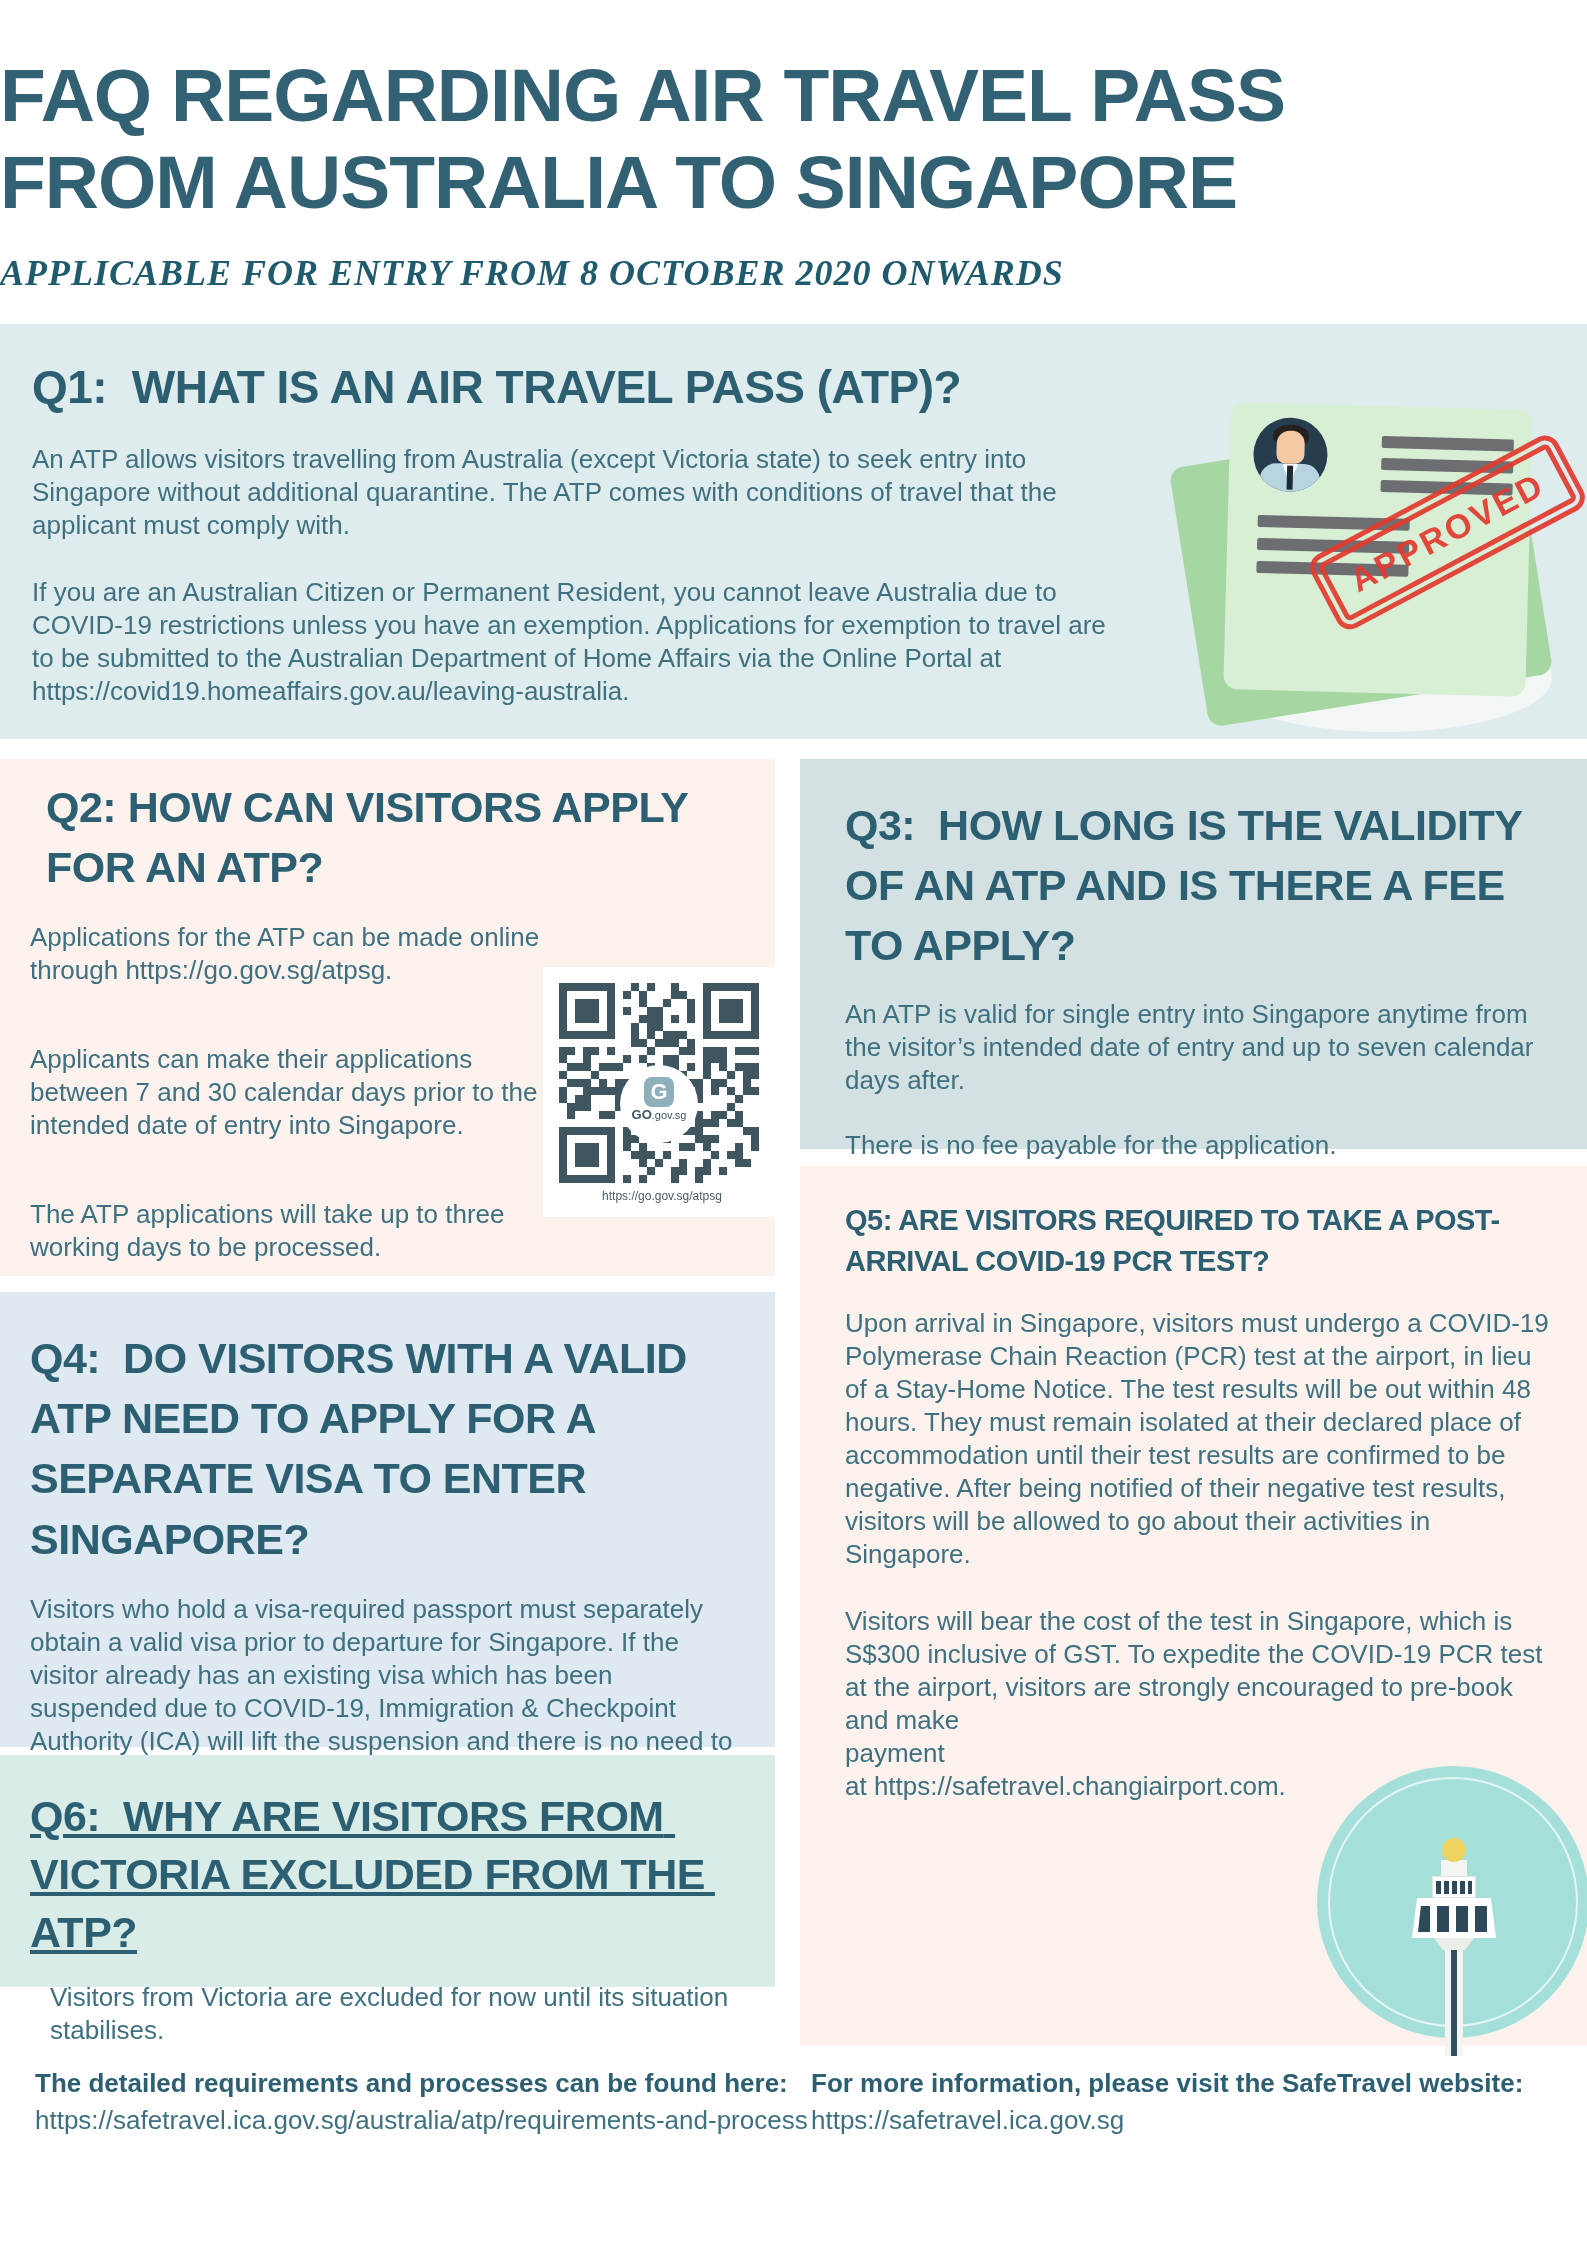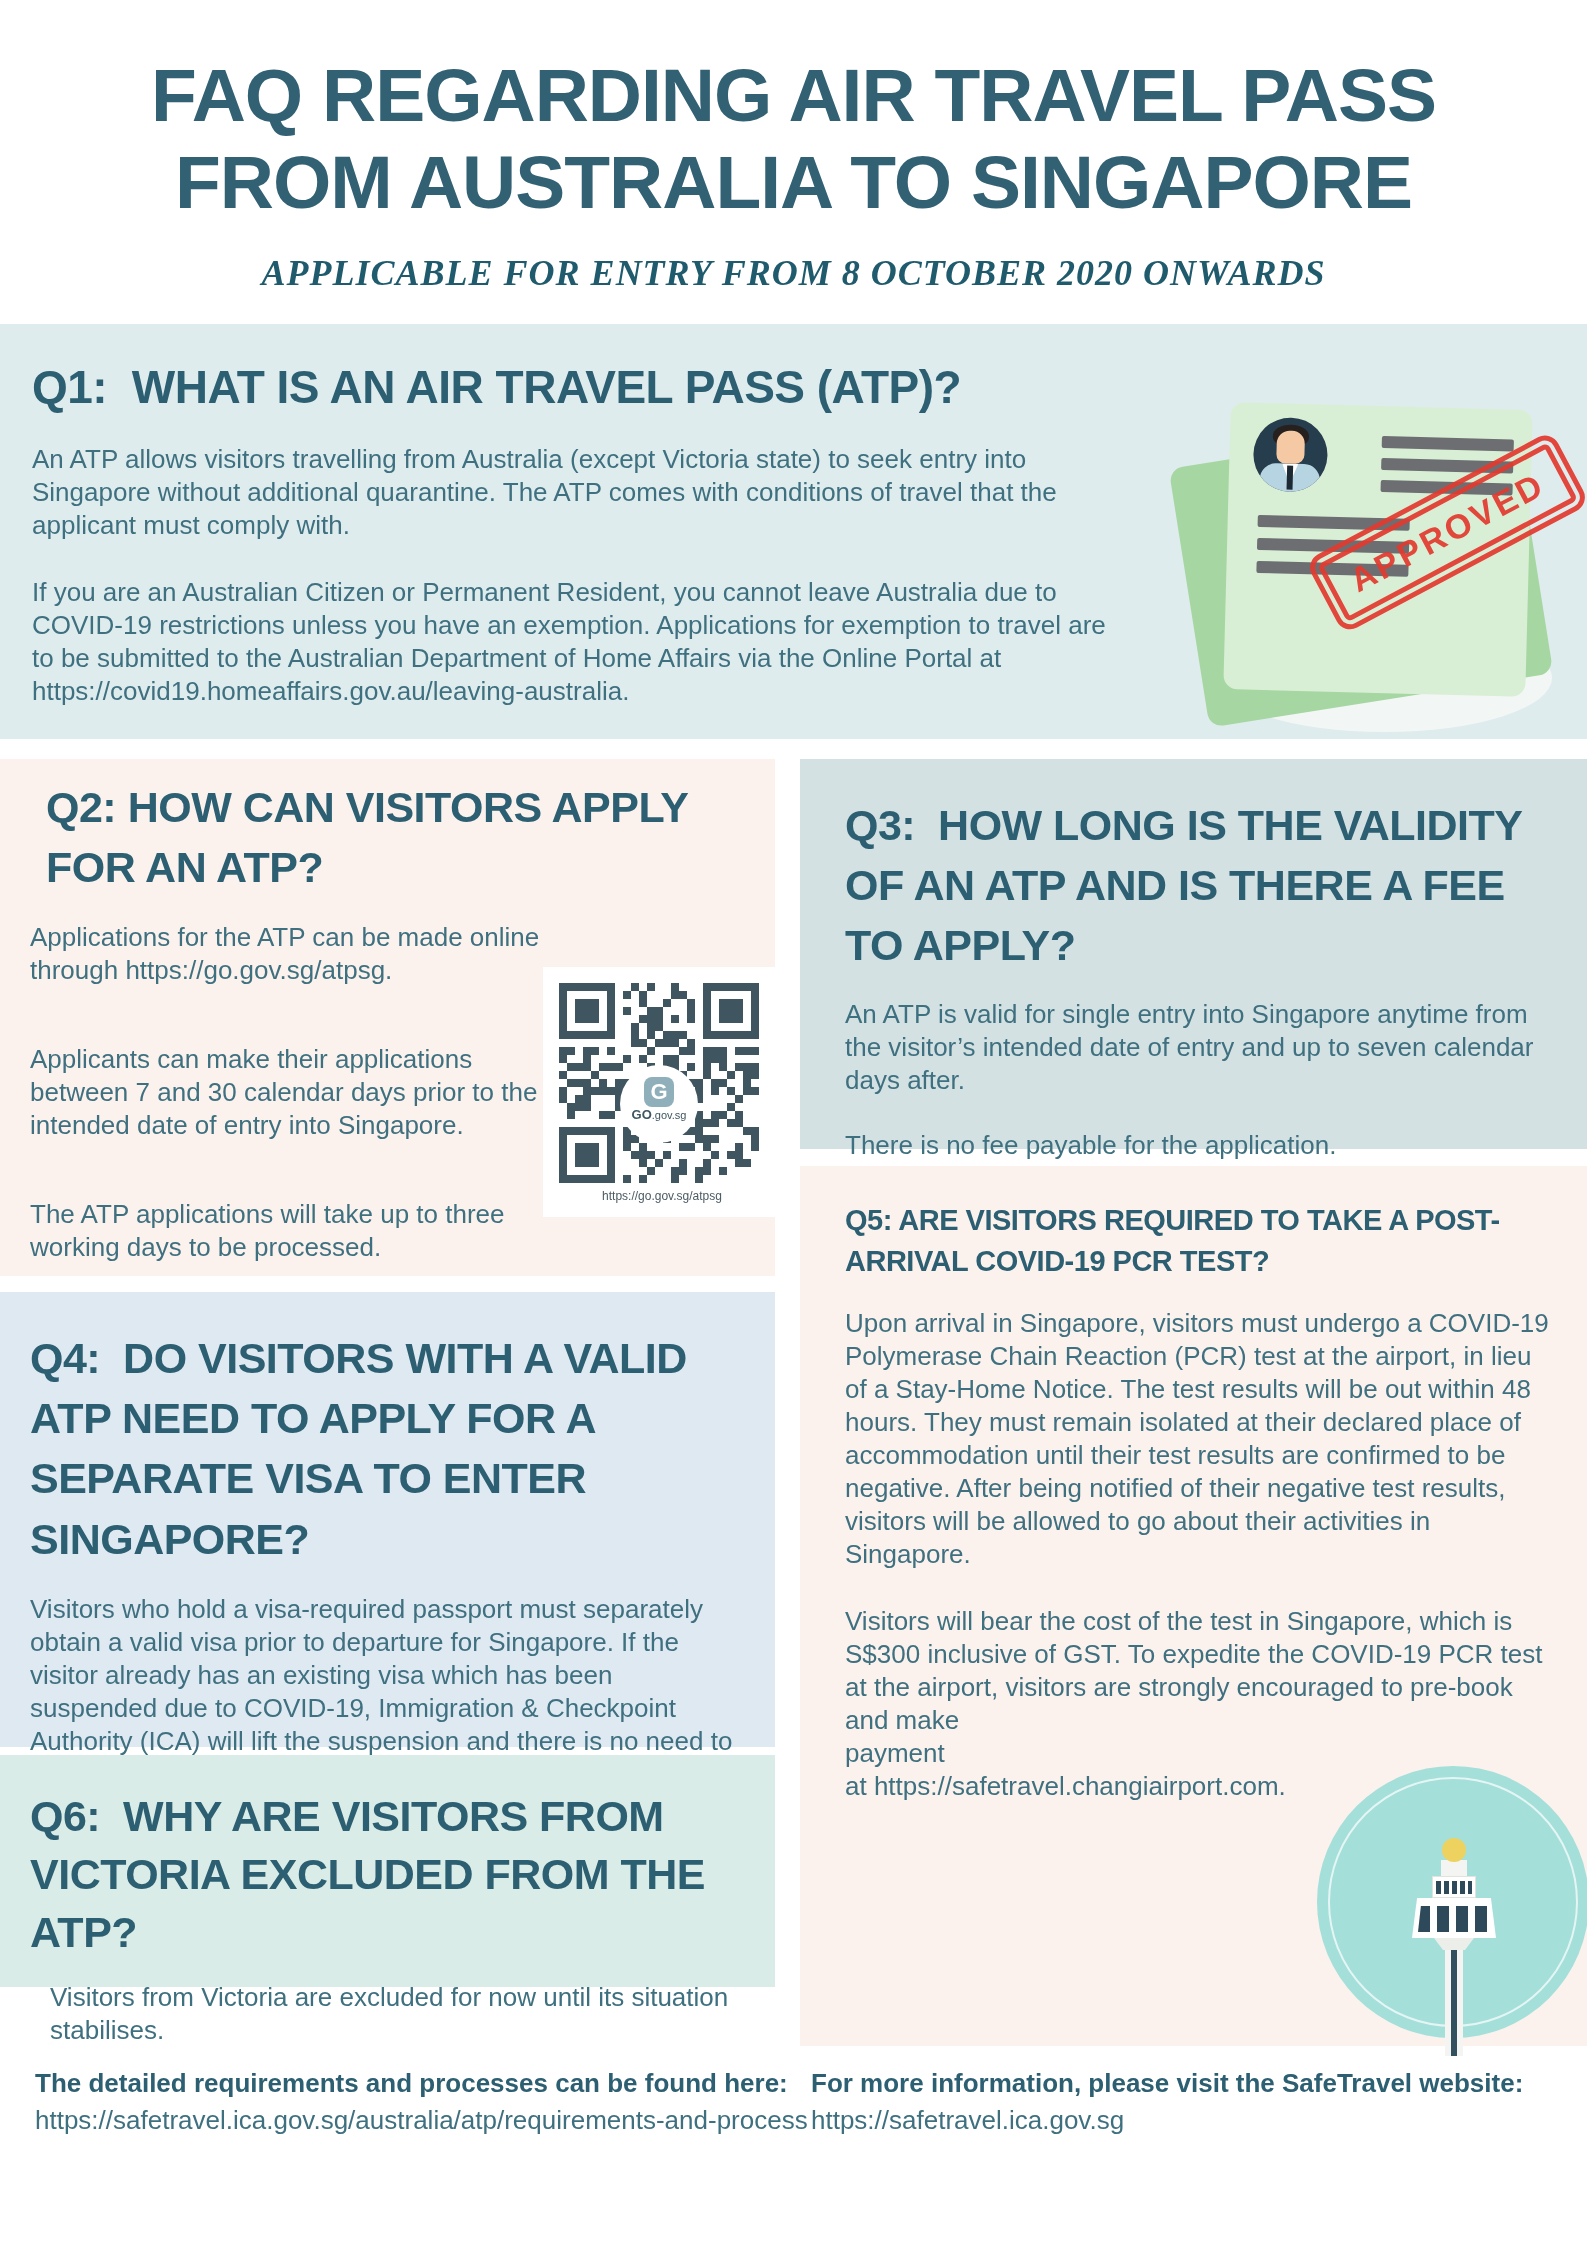--- a/index.html
+++ b/index.html
@@ -7,21 +7,21 @@
     --c-subtitle:#1f5b6d; --c-q1_bg:#dfecee; --c-pink_bg:#fcf2ed; --c-q3_bg:#d3e1e3;
     --c-q4_bg:#dfe9f2; --c-q6_bg:#d9ece7; --c-card_front:#d9efd5; --c-card_back:#a6d7a2;
     --c-stamp_red:#e23b30; --c-qr_dark:#3f5661; --c-tower_circle:#a5dfda; --c-avatar_navy:#263d4d;
     --c-bar_gray:#6d6e71;
   }
   *{margin:0;padding:0;box-sizing:border-box}
   body{background:#888;font-family:"Liberation Sans",sans-serif;}
   .page{position:relative;width:1587px;height:2245px;background:#ffffff;margin:0 auto;overflow:hidden;}
 
   
-  header{padding-top:52px;text-align:center;}
+  header{padding-top:52px;text-align:left;}
   .title-line{font-weight:bold;font-size:75px;line-height:87px;letter-spacing:-1px;color:var(--c-title_dark);white-space:pre;}
   .title-line.teal{color:var(--c-title_teal);}
   .subtitle{margin-top:26px;font-family:"Liberation Serif",serif;font-style:italic;font-weight:600;font-size:36px;letter-spacing:1px;color:var(--c-subtitle);}
 
   
   section h2{font-weight:bold;color:var(--c-heading);white-space:pre-wrap;letter-spacing:-0.5px;}
   section p{color:var(--c-body);font-size:26px;line-height:1.27;margin-bottom:34px;}
   .prewrap{white-space:pre-line;}
 
   
@@ -85,21 +85,21 @@
   .tcab2-win{position:absolute;left:6px;top:8px;right:6px;height:26px;background:repeating-linear-gradient(90deg,#2e4a5a 0 12px,#ffffff 12px 19px);clip-path:polygon(4% 0,96% 0,100% 100%,0 100%);}
   .tbase{position:absolute;left:112px;top:172px;width:50px;height:12px;background:#eceeea;clip-path:polygon(10% 0,90% 0,72% 100%,28% 100%);}
   .tshaft{position:absolute;left:128px;top:182px;width:18px;height:108px;background:#f4f4f2;}
   .tshaft-core{position:absolute;left:6px;top:0;width:6px;height:108px;background:#32505f;}
 
   .q4{height:455px;background:var(--c-q4_bg);margin-top:16px;padding:36px 20px 0 30px;}
   .q4 h2{font-size:43px;line-height:1.4;margin-bottom:24px;width:720px;}
   .q4 p{width:710px;}
 
   .q6{height:232px;background:var(--c-q6_bg);margin-top:8px;padding:32px 20px 0 30px;}
-  .q6 h2{font-size:43px;line-height:1.35;margin-bottom:20px;width:740px;}
+  .q6 h2{font-size:43px;line-height:1.35;margin-bottom:20px;width:740px;text-decoration:underline;}
   .q6 p{width:700px;margin-left:20px;}
 
   
   footer{display:flex;padding:22px 0 0 35px;}
   .f-block{width:785px;}
   .f-bold{font-weight:bold;font-size:26px;color:var(--c-heading);margin-bottom:6px;}
   .f-url{font-size:26px;color:var(--c-body);}
 </style>
 </head>
 <body>

